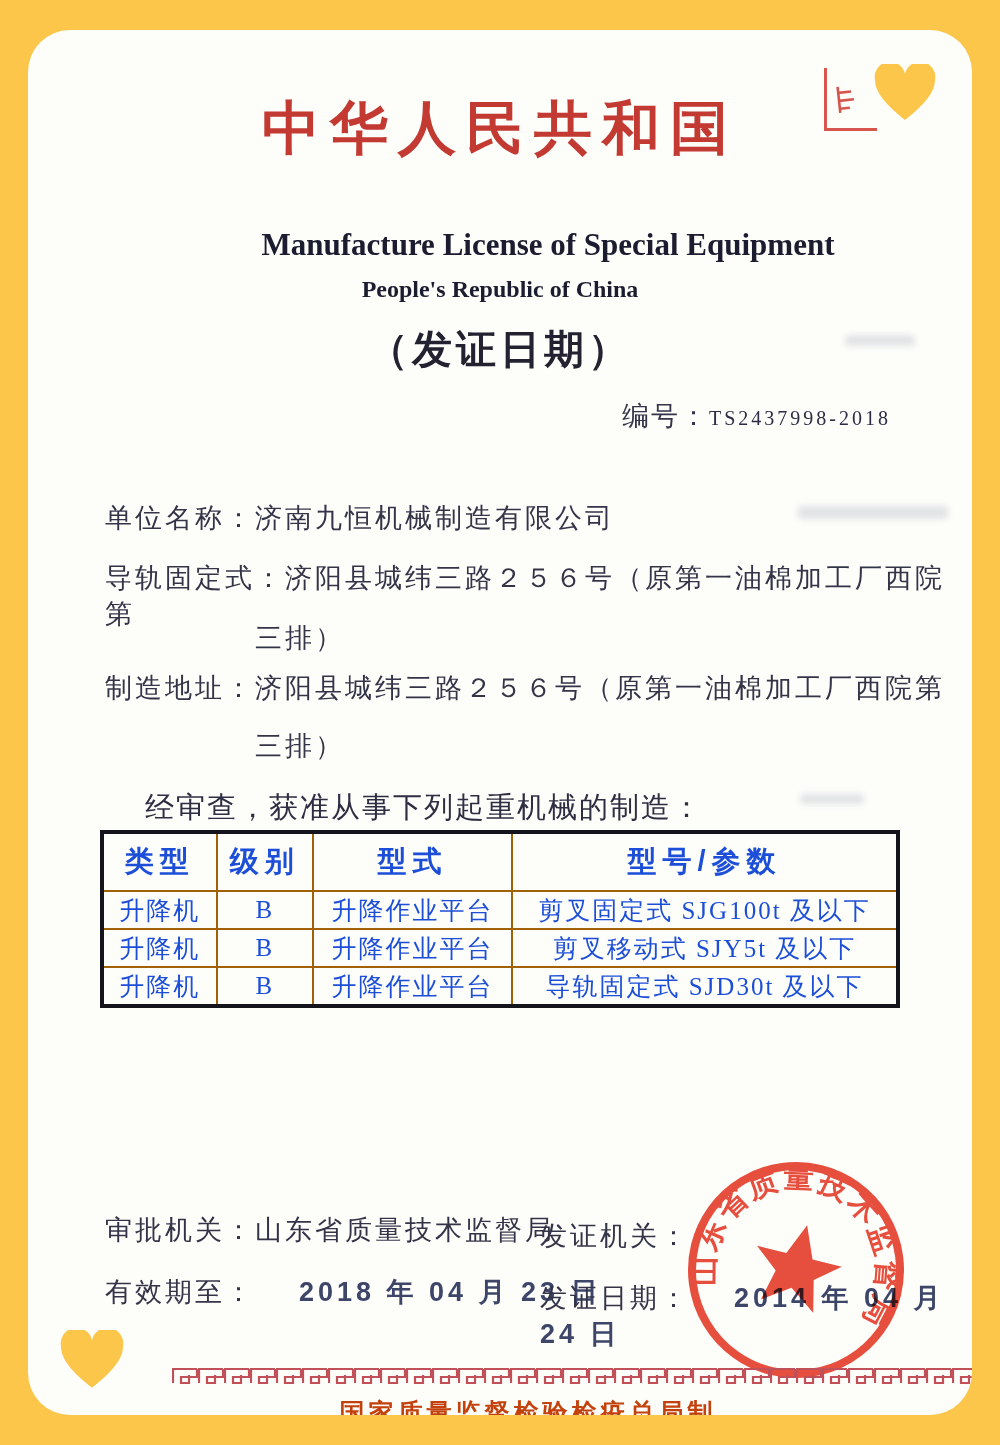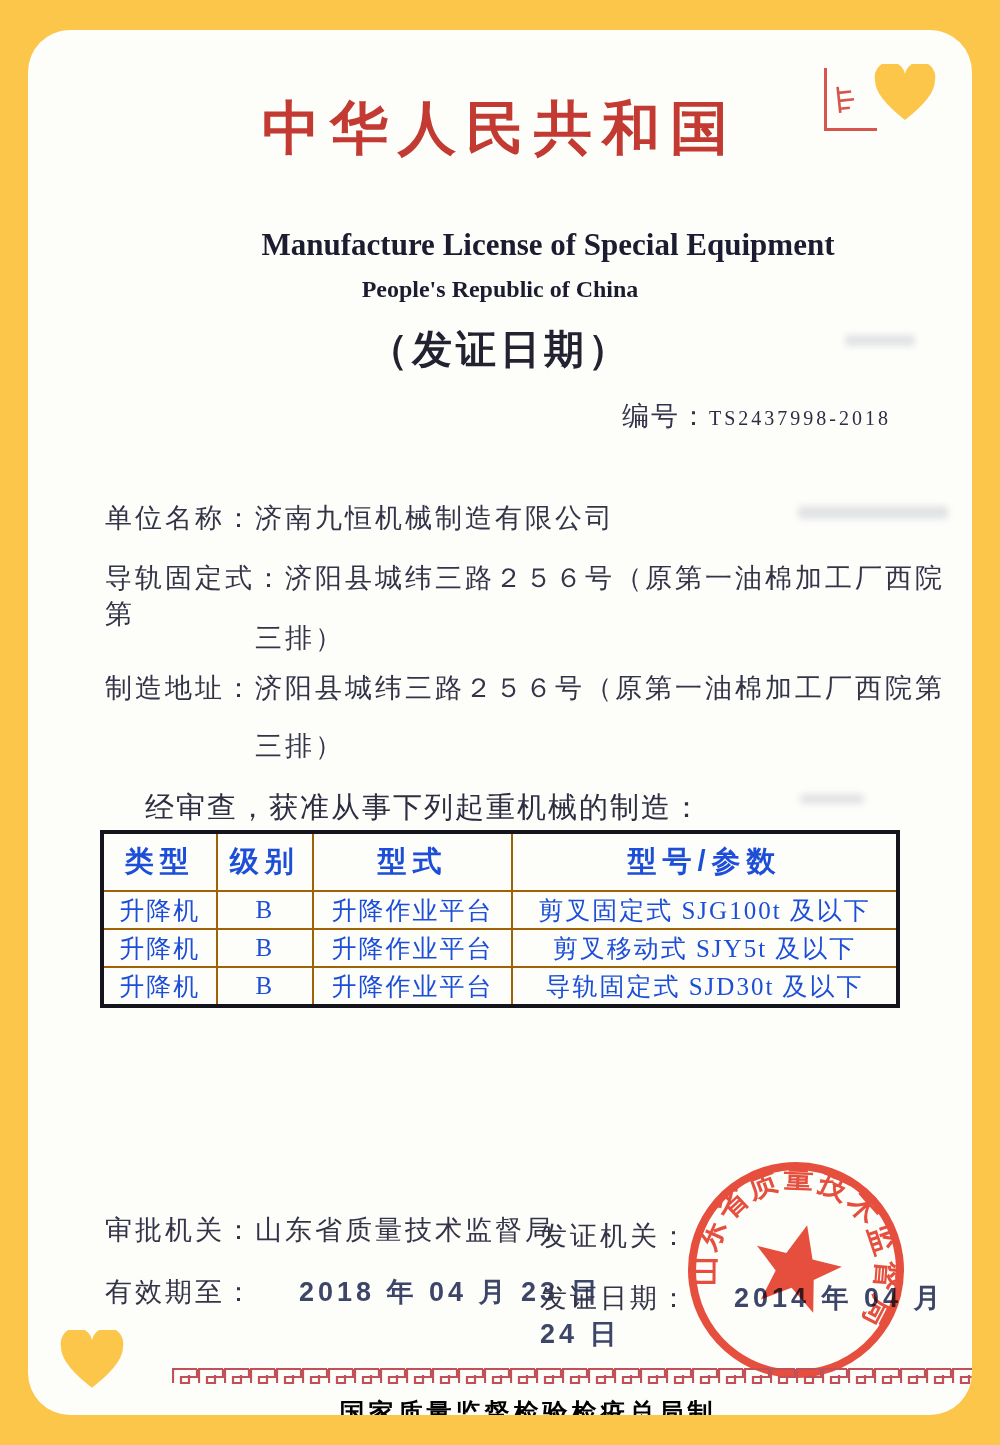--- a/index.html
+++ b/index.html
@@ -59,21 +59,21 @@
   .datenum{color:#3d4668;font-weight:600;letter-spacing:4px;margin-left:44px;}
 
   
   .stamp{left:620px;top:1092px;width:296px;height:296px;
          mix-blend-mode:multiply;opacity:0.92;}
 
   
   .meander{left:144px;top:1336px;width:800px;height:20px;}
 
   .bottom-note{left:280px;top:1366px;width:440px;text-align:center;
-               font-size:25px;color:#000000;letter-spacing:4px;font-weight:600;}
+               font-size:25px;color:#c2410c;letter-spacing:4px;font-weight:600;}
 
   .artifact{background:#9aa0b0;filter:blur(3px);opacity:0.28;border-radius:4px;}
 </style>
 </head>
 <body>
 
 <div class="canvas">
   <div class="page">
 
     <div class="abs corner-mark" style="left:796px;top:38px;">

